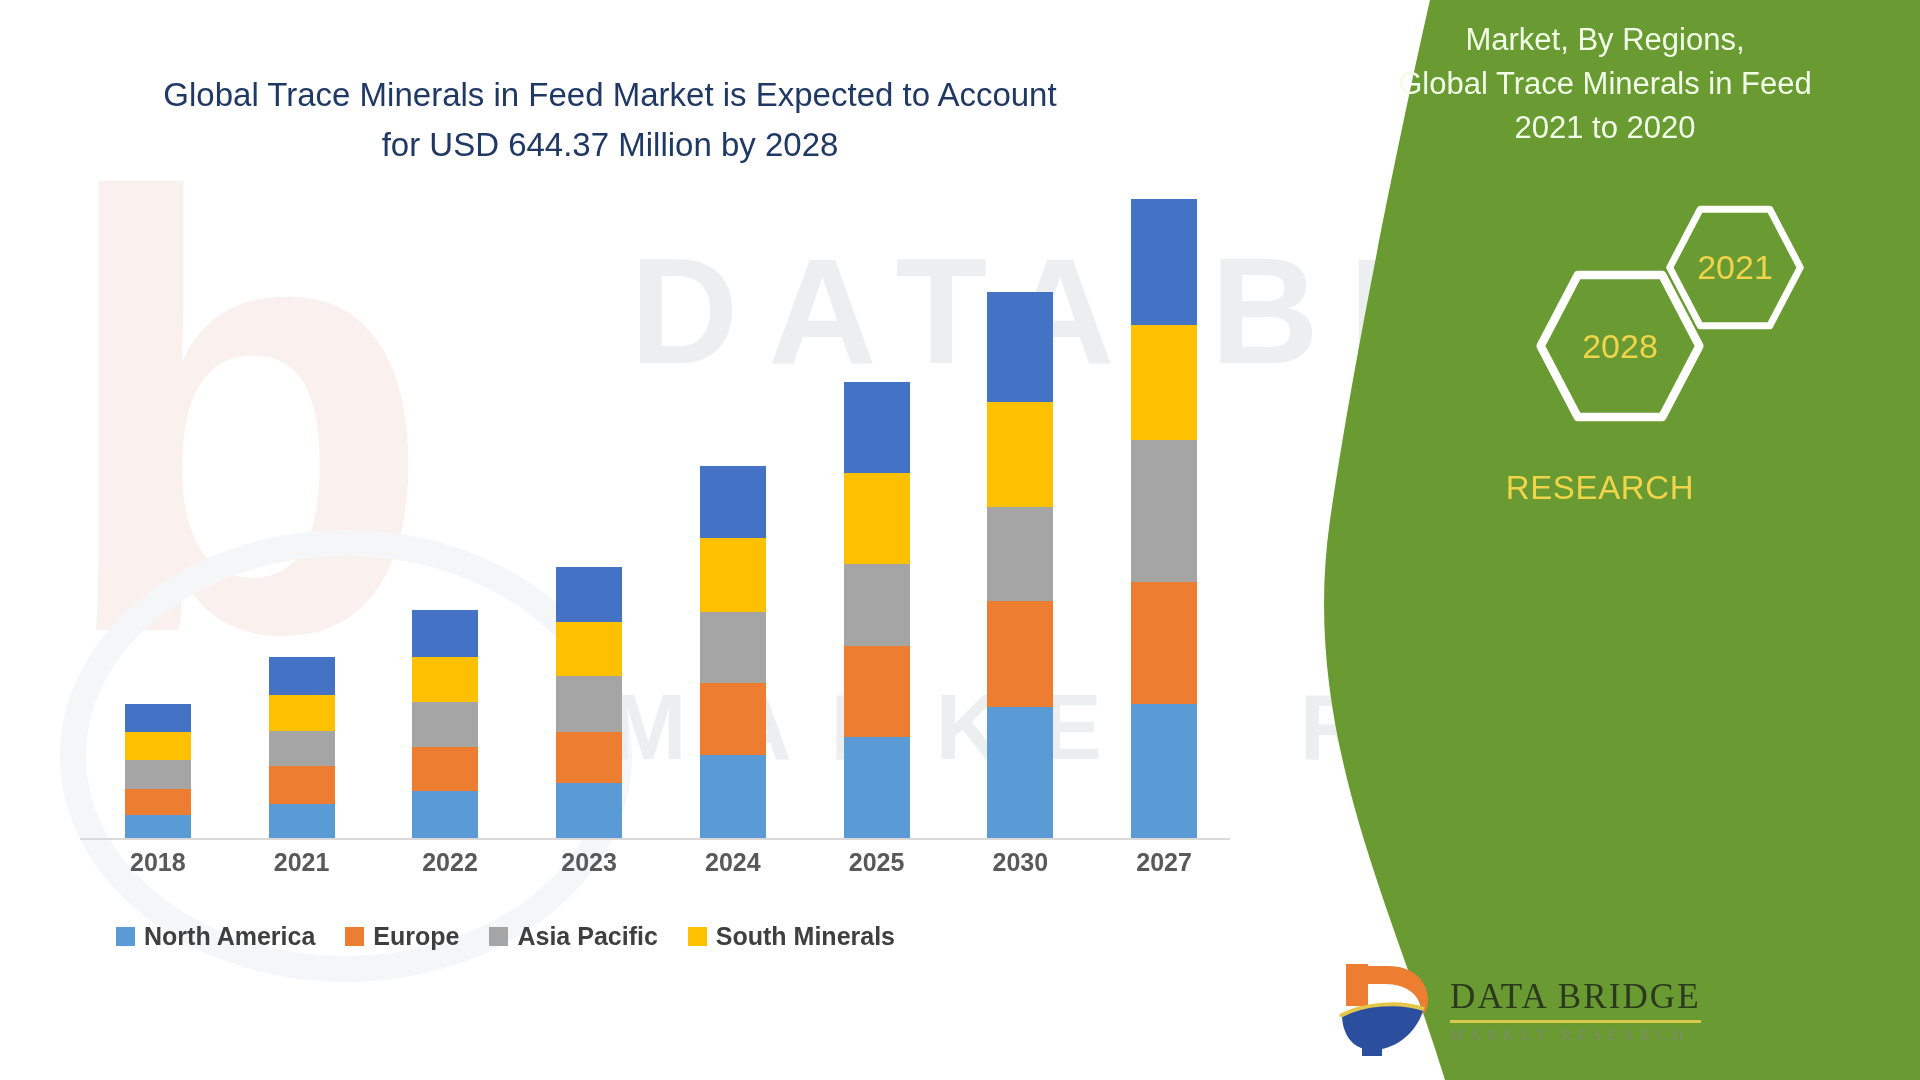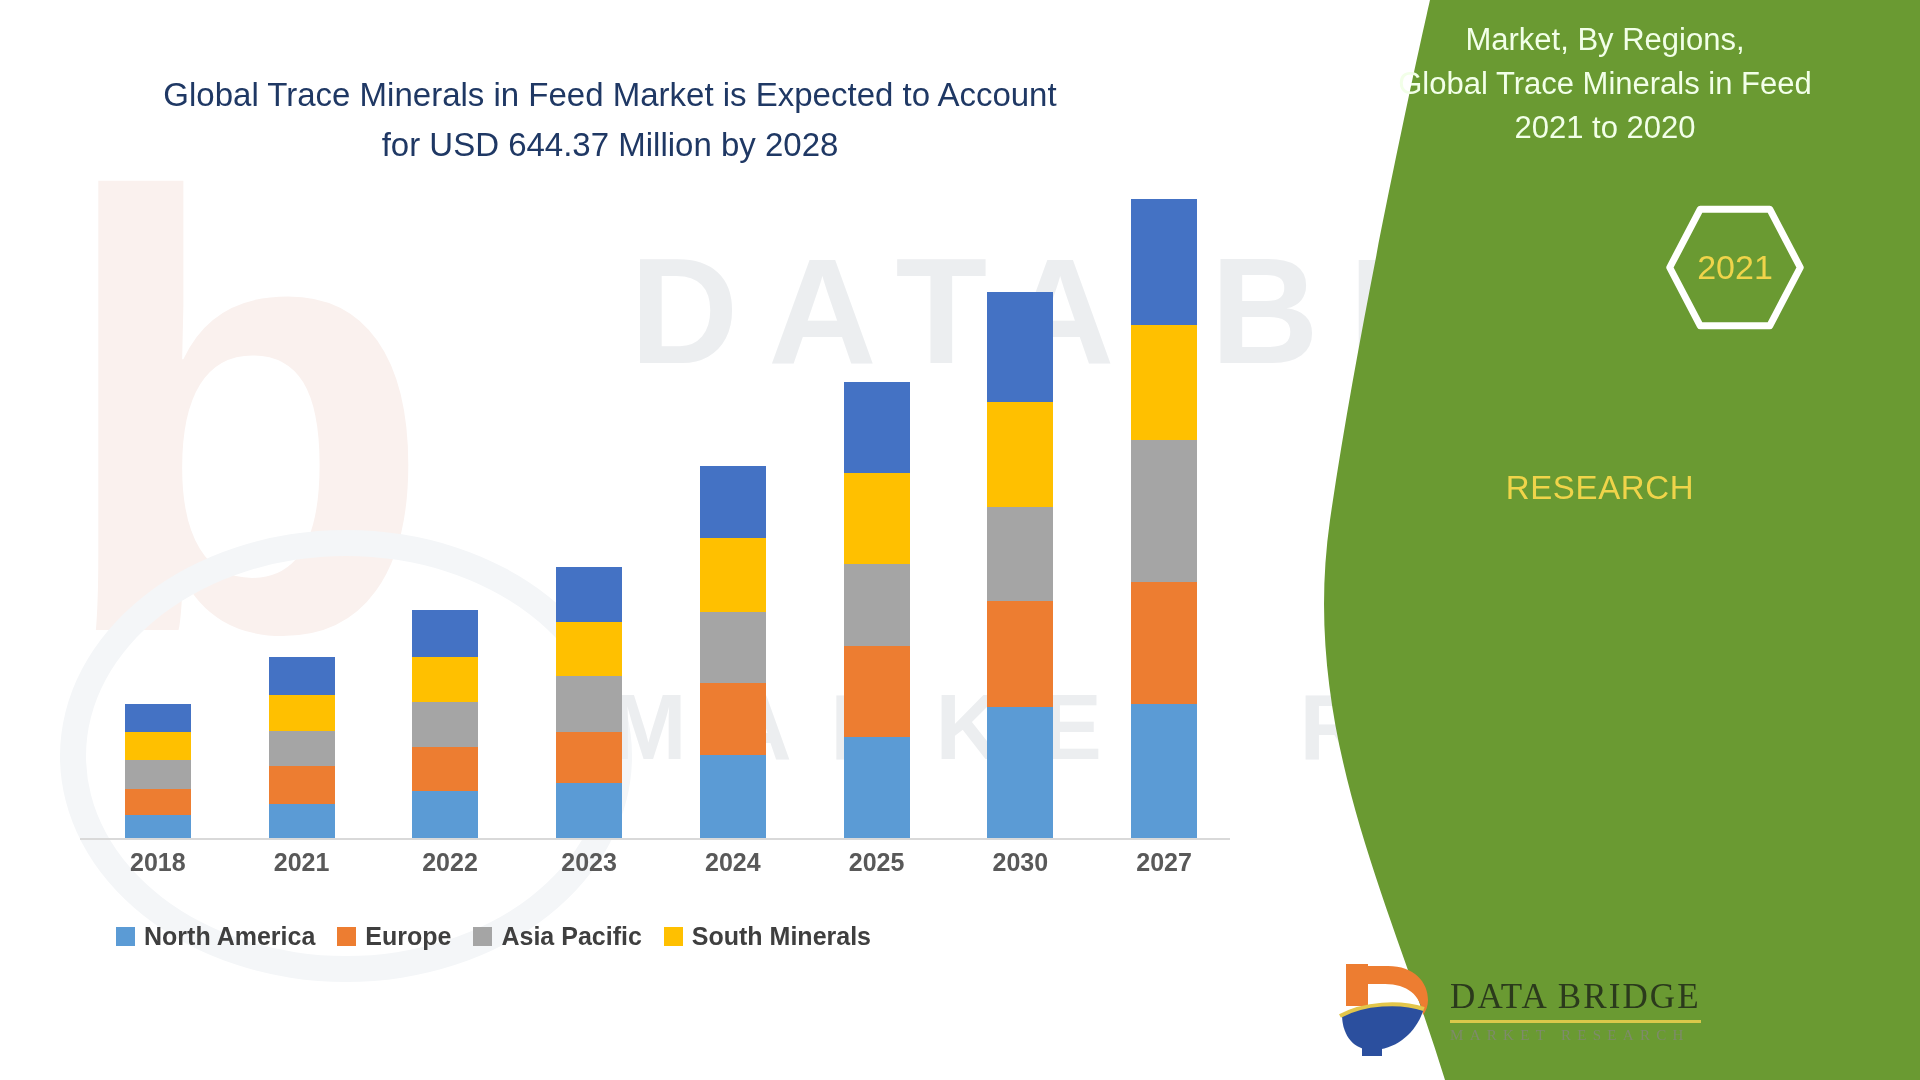--- a/index.html
+++ b/index.html
@@ -70,21 +70,21 @@
   .x-tick{
     position:absolute;
     text-align:center;width:120px;
     font-size:25px;font-weight:700;color:#595959;
     font-family:"Liberation Sans", sans-serif;
   }
 
   
   #legend{
     position:absolute;left:80px;top:922px;
-    display:flex;align-items:flex-start;gap:22px;padding-left:36px;
+    display:flex;align-items:flex-start;gap:30px;padding-left:36px;
   }
   .legend-item{display:flex;align-items:center;gap:9px;}
   .legend-swatch{width:19px;height:19px;display:block;}
   .legend-label{
     font-size:25px;font-weight:700;color:#3f3f3f;white-space:nowrap;
     font-family:"Liberation Sans", sans-serif;
   }
 
   
   #right-panel{
@@ -257,20 +257,26 @@
       <div>2021 to 2020</div>
     </div>
 
     <div class="hexwrap" id="hex-2021">
       <svg viewBox="0 0 100 90" width="100%" height="100%">
         <polygon points="25,3 75,3 97,45 75,87 25,87 3,45" fill="none" stroke="#ffffff" stroke-width="5" stroke-linejoin="round"></polygon>
       </svg>
       <div class="hex-label">2021</div>
     </div>
 
+    <div class="hexwrap" id="hex-2028">
+      <svg viewBox="0 0 100 90" width="100%" height="100%">
+        <polygon points="25,3 75,3 97,45 75,87 25,87 3,45" fill="none" stroke="#ffffff" stroke-width="5" stroke-linejoin="round"></polygon>
+      </svg>
+      <div class="hex-label">2028</div>
+    </div>
 
     <div id="brand-name">
       <div>RESEARCH</div>
     </div>
 
     <div id="footer-logo">
       <svg id="logo-mark" viewBox="0 0 108 100">
         <path d="M18 4 h22 v42 h-22 z" fill="#ed7d31"></path>
         <path d="M36 6 h24 c26 0 40 16 40 34 c0 6 -2 11 -5 15 c-2 -20 -16 -31 -38 -31 h-21 z" fill="#ed7d31"></path>
         <path d="M14 54 c22 -12 58 -14 82 -6 c-6 22 -26 42 -52 42 c-18 0 -30 -14 -30 -36 z" fill="#2b4f9e"></path>

